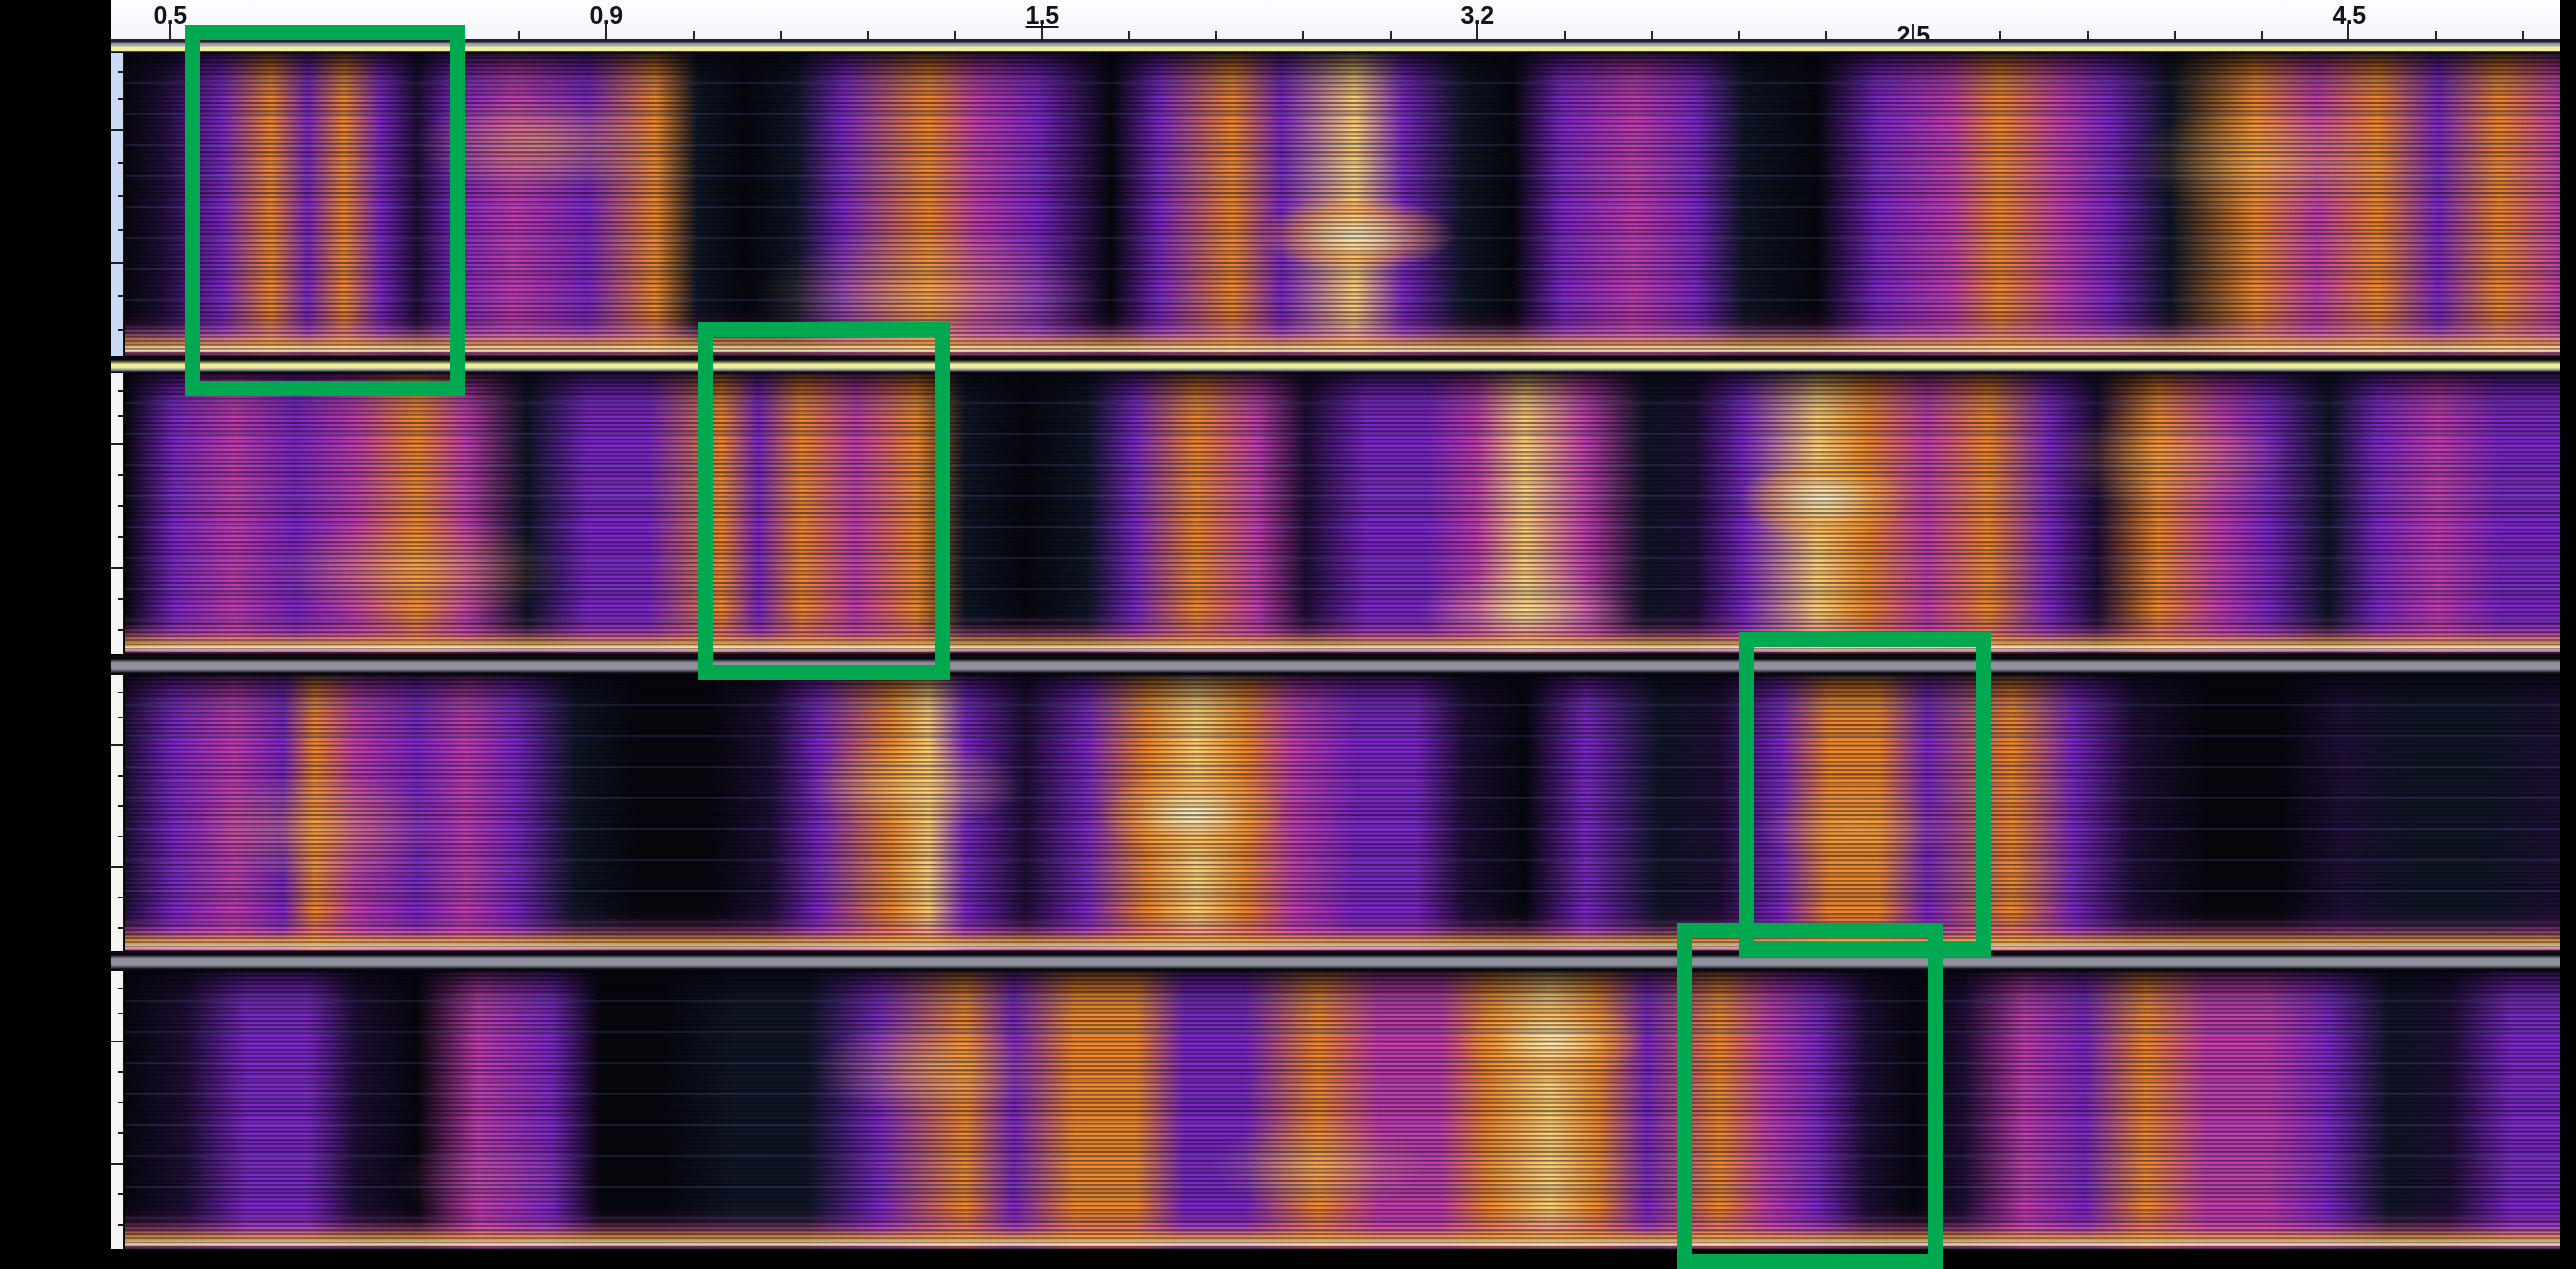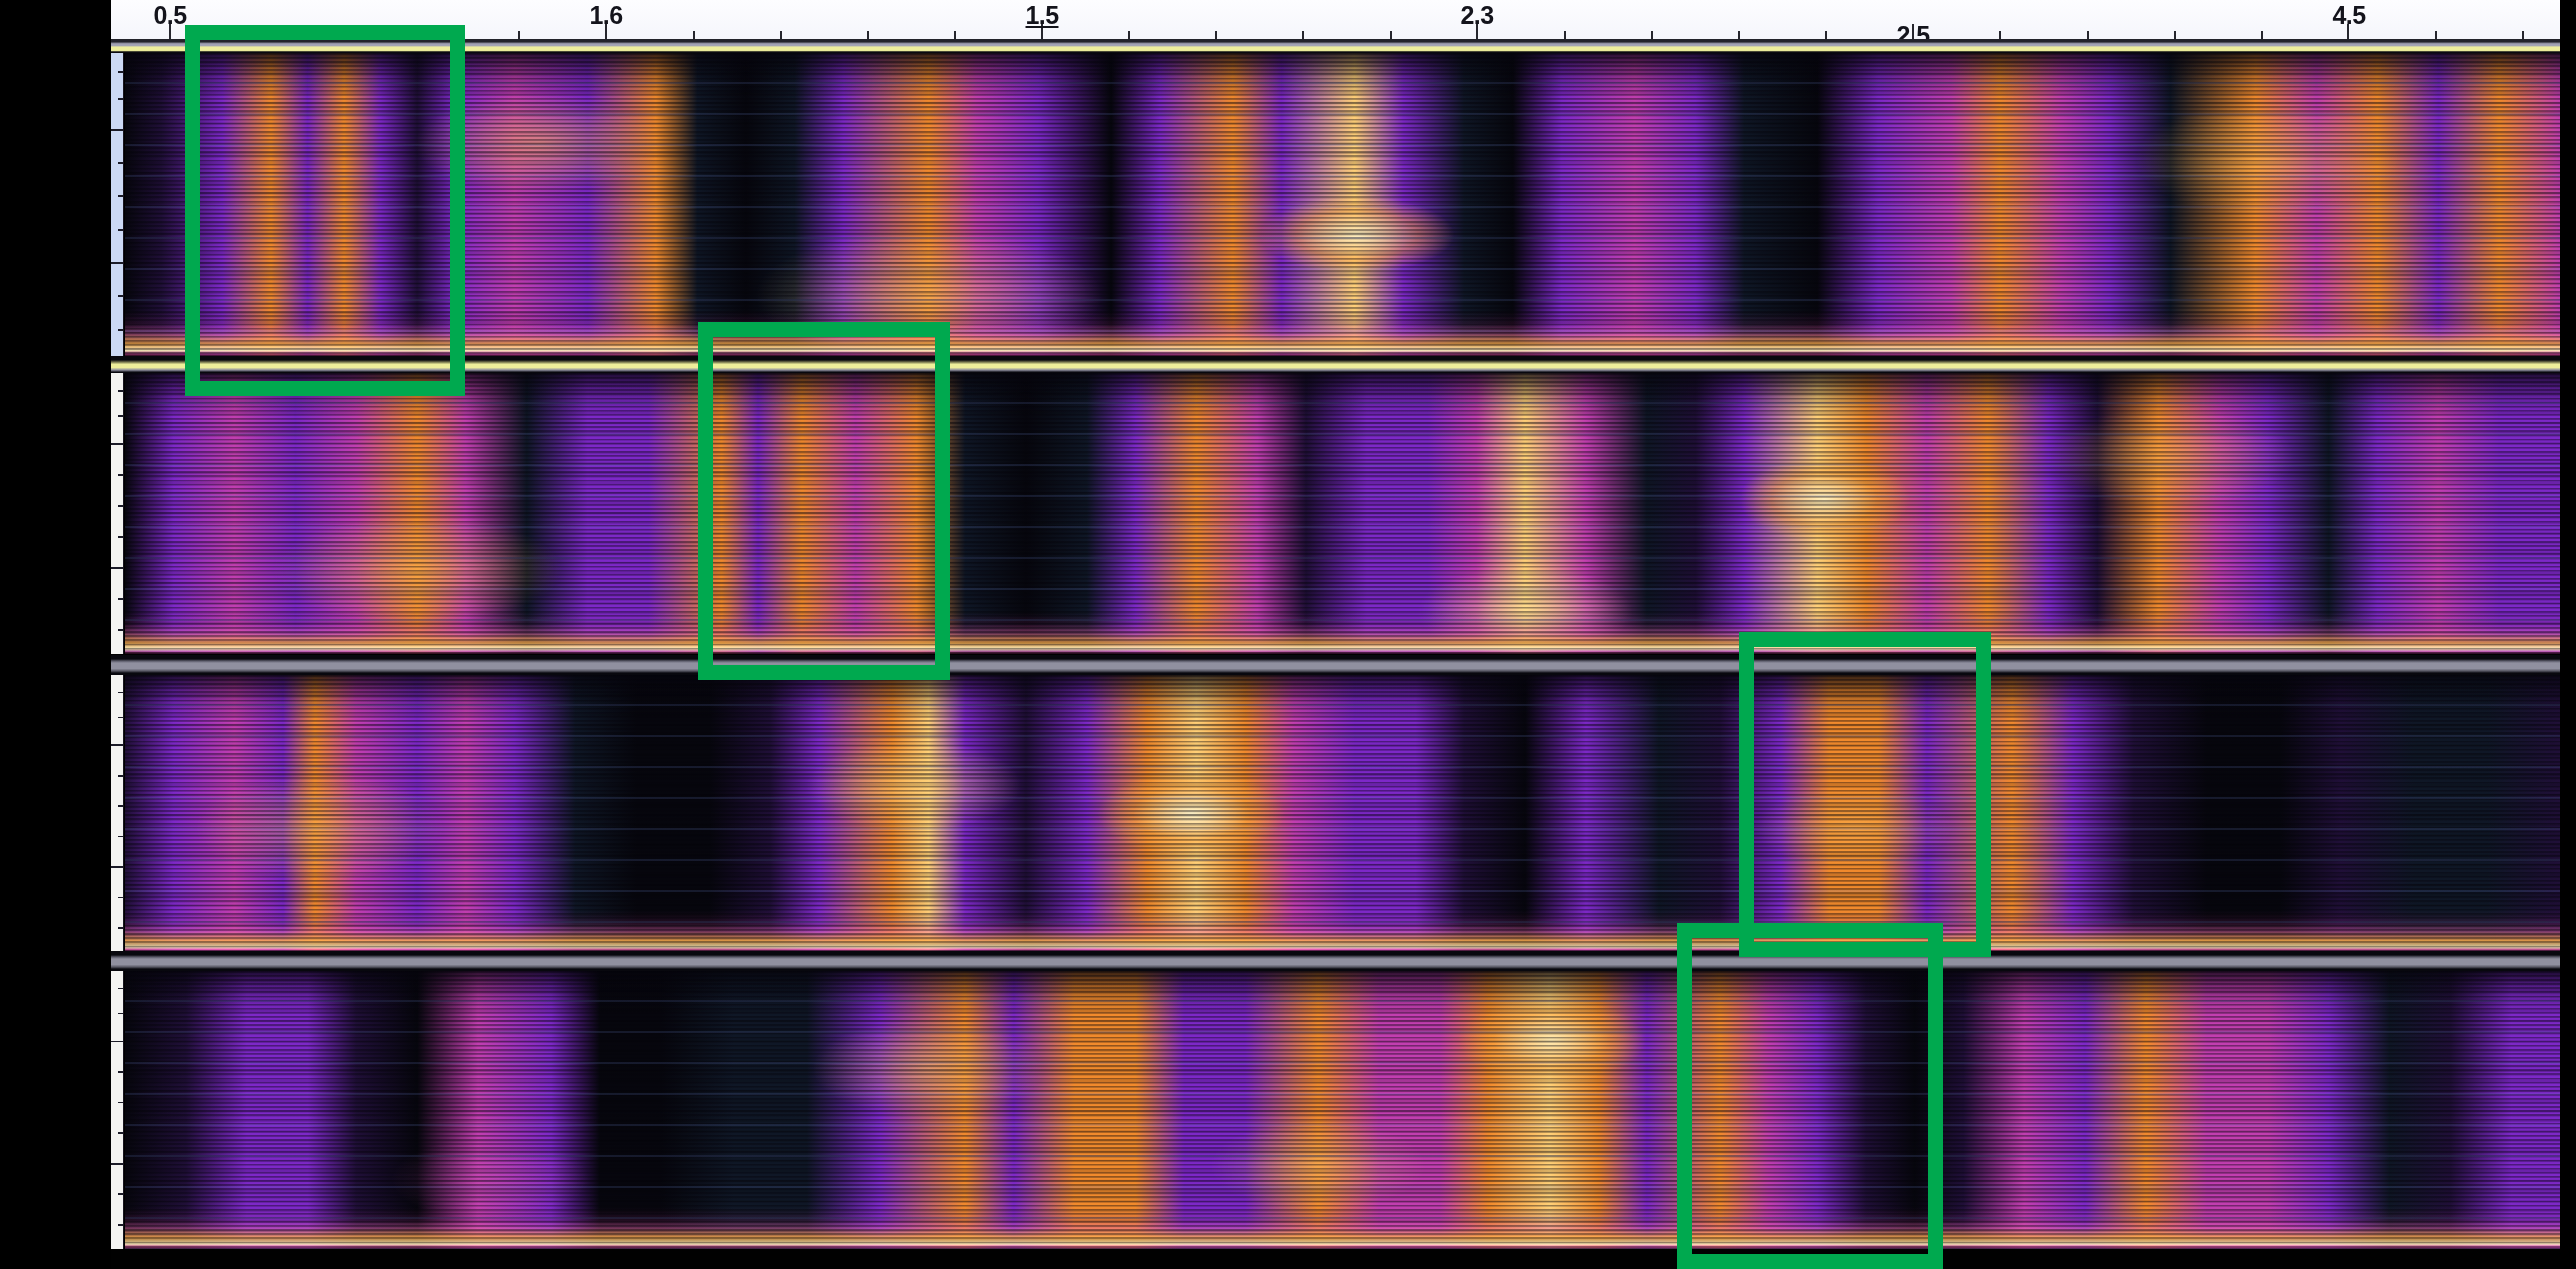--- a/index.html
+++ b/index.html
@@ -105,33 +105,33 @@
   <div class="gutter"></div>
 
   <div class="row ruler">
       <div class="tick major" style="left: 58px;"></div>
       <div class="rlabel" style="left: 59px;">0.5</div>
       <div class="tick minor" style="left: 146px;"></div>
       <div class="tick minor" style="left: 233px;"></div>
       <div class="tick minor" style="left: 320px;"></div>
       <div class="tick minor" style="left: 407px;"></div>
       <div class="tick major" style="left: 494px;"></div>
-      <div class="rlabel" style="left: 495px;">1.6</div>
+      <div class="rlabel" style="left: 495px;">0.9</div>
       <div class="tick minor" style="left: 582px;"></div>
       <div class="tick minor" style="left: 669px;"></div>
       <div class="tick minor" style="left: 756px;"></div>
       <div class="tick minor" style="left: 843px;"></div>
       <div class="tick major" style="left: 930px;"></div>
       <div class="rlabel" style="left: 931px; text-decoration: underline;">1.5</div>
       <div class="tick minor" style="left: 1017px;"></div>
       <div class="tick minor" style="left: 1104px;"></div>
       <div class="tick minor" style="left: 1191px;"></div>
       <div class="tick minor" style="left: 1279px;"></div>
       <div class="tick major" style="left: 1365px;"></div>
-      <div class="rlabel" style="left: 1366px;">2.3</div>
+      <div class="rlabel" style="left: 1366px;">3.2</div>
       <div class="tick minor" style="left: 1453px;"></div>
       <div class="tick minor" style="left: 1540px;"></div>
       <div class="tick minor" style="left: 1627px;"></div>
       <div class="tick minor" style="left: 1714px;"></div>
       <div class="tick major" style="left: 1801px;"></div>
       <div class="rlabel" style="left: 1802px; margin-top: 20px;">2.5</div>
       <div class="tick minor" style="left: 1888px;"></div>
       <div class="tick minor" style="left: 1976px;"></div>
       <div class="tick minor" style="left: 2063px;"></div>
       <div class="tick minor" style="left: 2150px;"></div>

